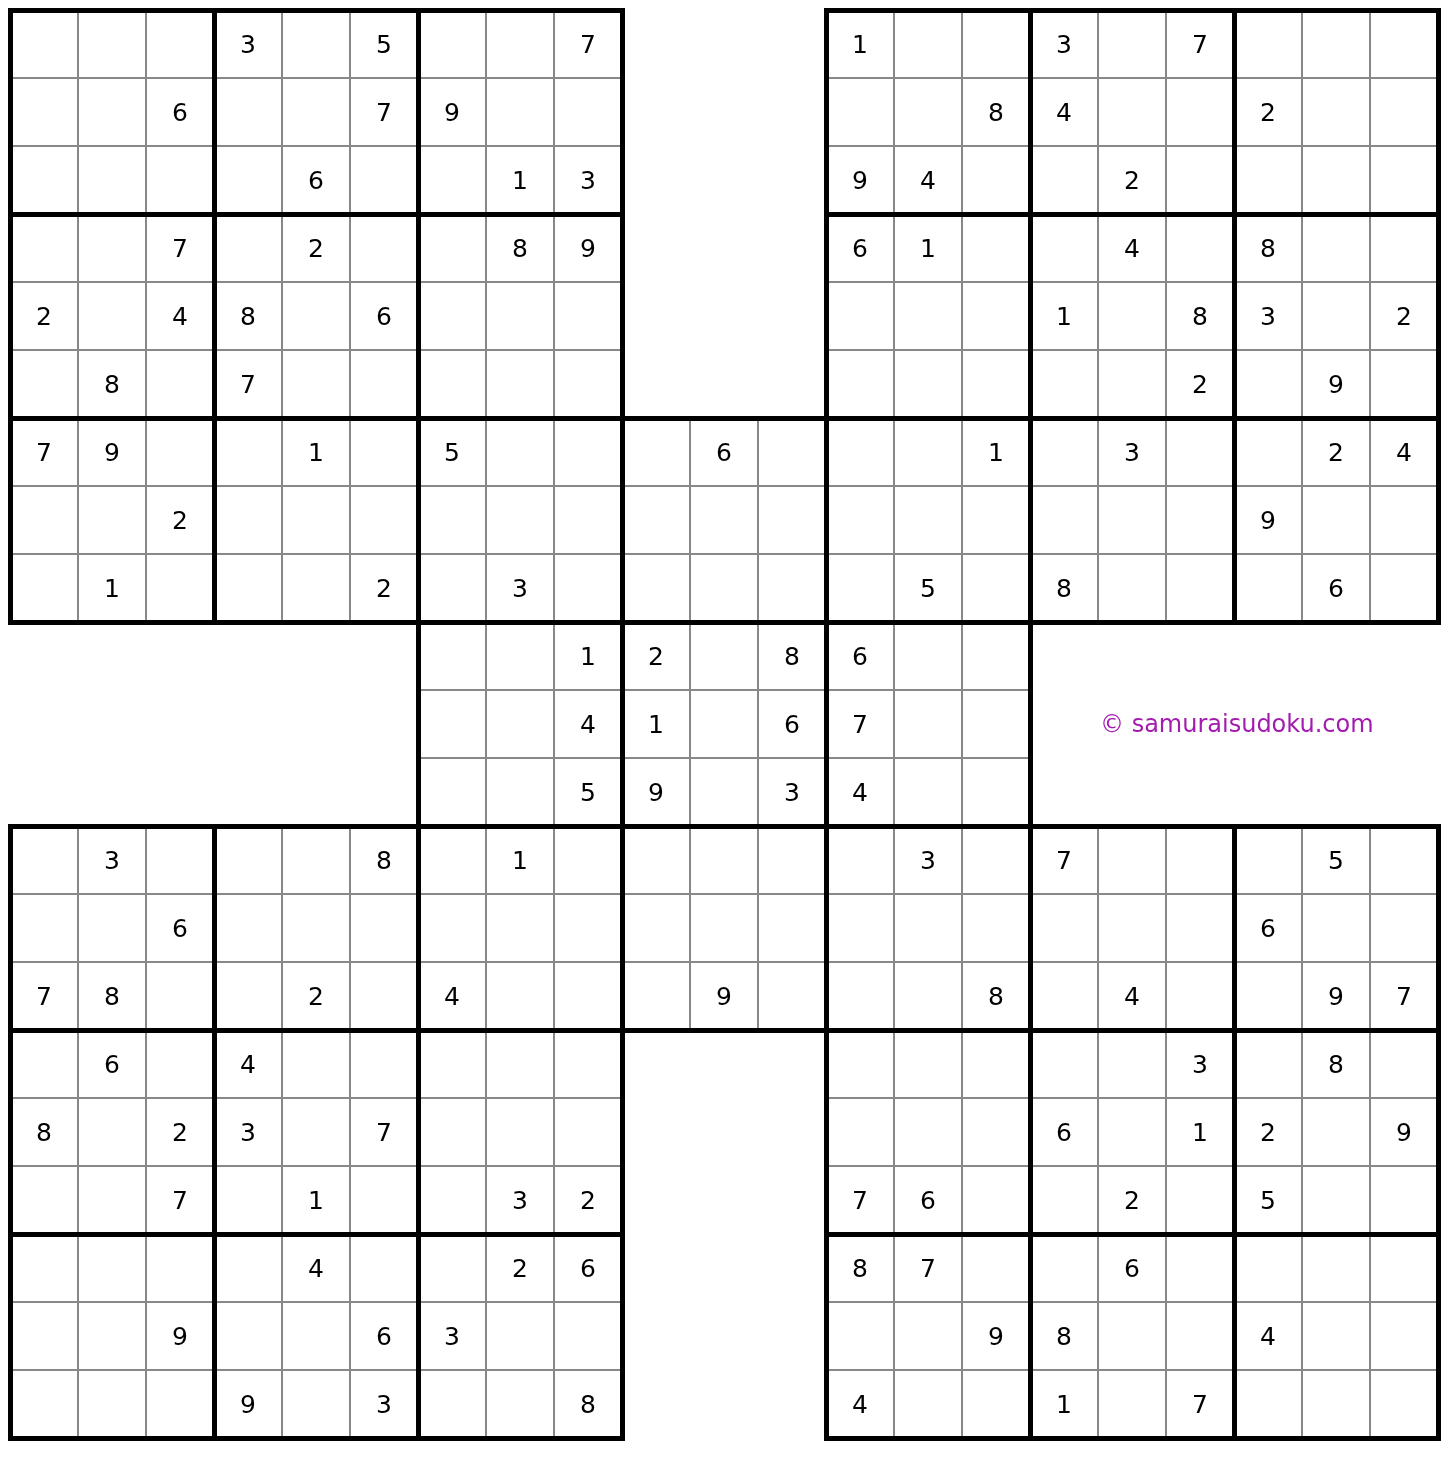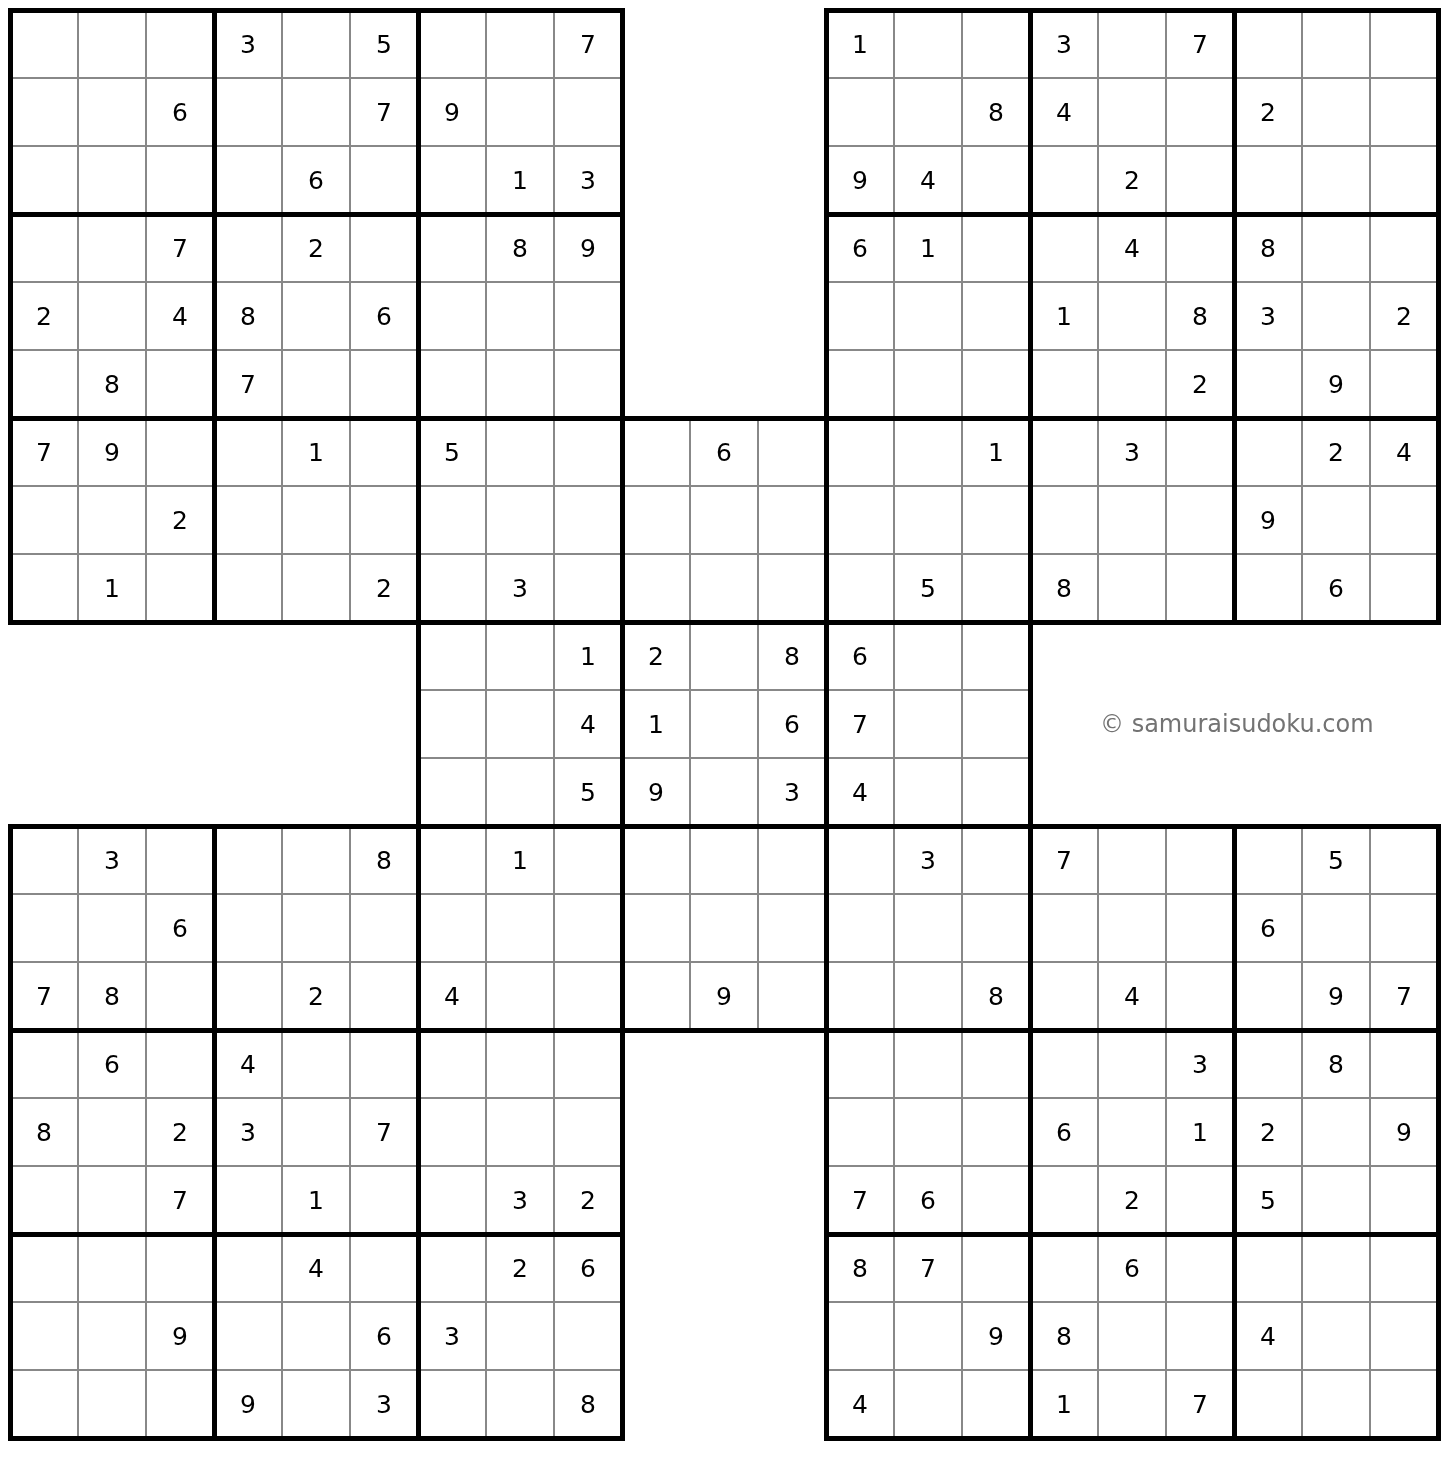--- a/index.html
+++ b/index.html
@@ -5,21 +5,21 @@
   html, body { margin: 0; padding: 0; background: #ffffff; }
   body { width: 1448px; height: 1458px; position: relative; overflow: hidden;
          font-family: "DejaVu Sans", sans-serif; }
   #board { position: absolute; left: 10px; top: 10px; width: 1428px; height: 1428px; }
   .cell { position: absolute; width: 68px; height: 68px; box-sizing: border-box;
           display: flex; align-items: center; justify-content: center;
           font-size: 25px; color: #000; background: #fff; }
   .cell.input { cursor: text; }
   .gline { position: absolute; background: #888888; }
   .tline { position: absolute; background: #000000; }
-  #copyright { position: absolute; left: 1100px; top: 710px; font-size: 24px; color: #737373;
+  #copyright { position: absolute; left: 1100px; top: 710px; font-size: 24px; color: #a21caf;
                white-space: nowrap; }
 </style>
 </head>
 <body>
 
 <div id="board">
     <div class="gline" style="top: 815px; left: 1359px; height: 614px; width: 2px; z-index: 1;"></div>
     <div class="gline" style="left: 815px; top: 1359px; width: 614px; height: 2px; z-index: 1;"></div>
     <div class="gline" style="top: 815px; left: 1291px; height: 614px; width: 2px; z-index: 1;"></div>
     <div class="gline" style="left: 815px; top: 1291px; width: 614px; height: 2px; z-index: 1;"></div>

